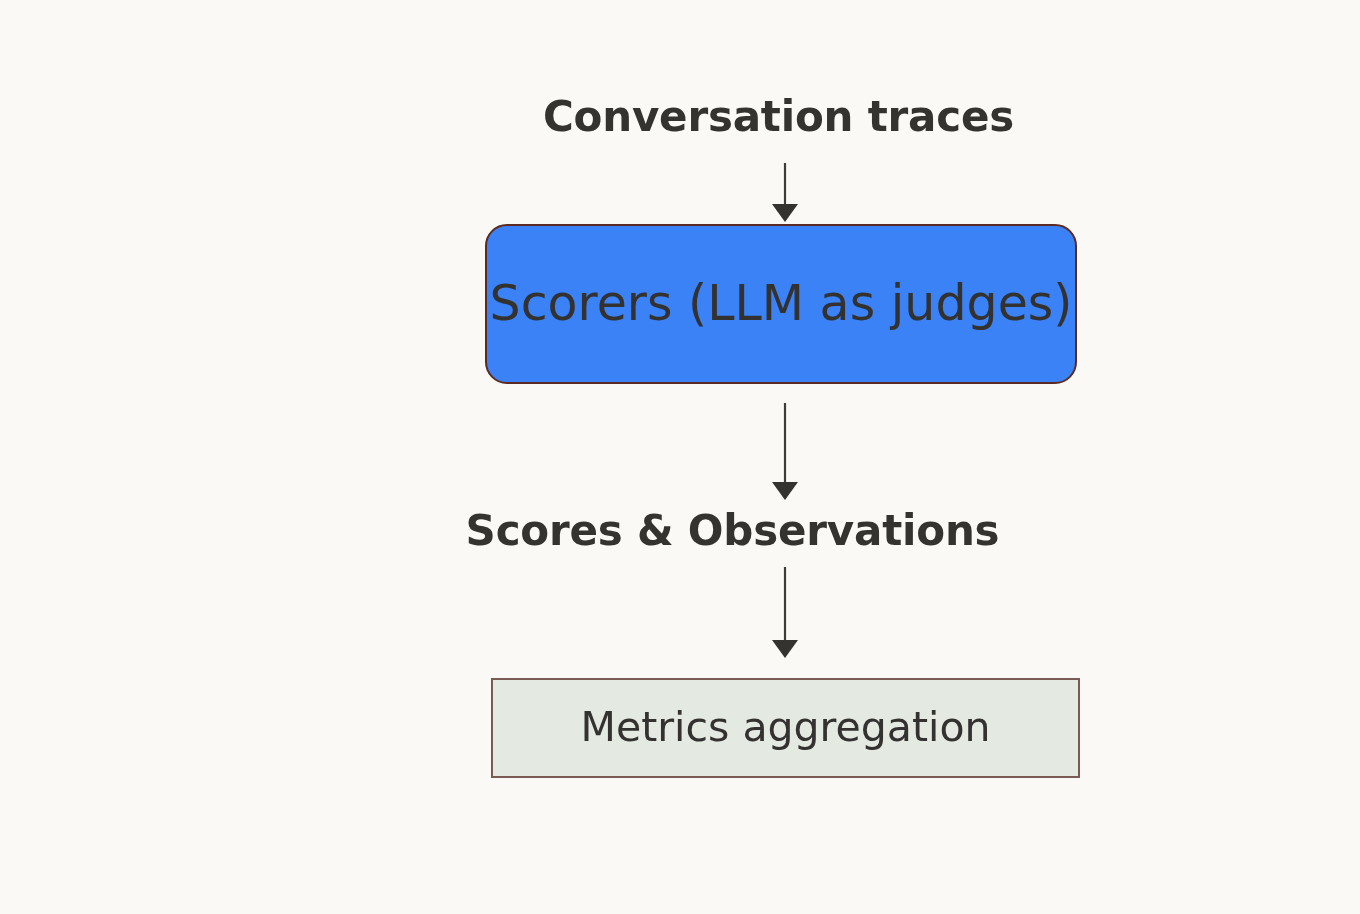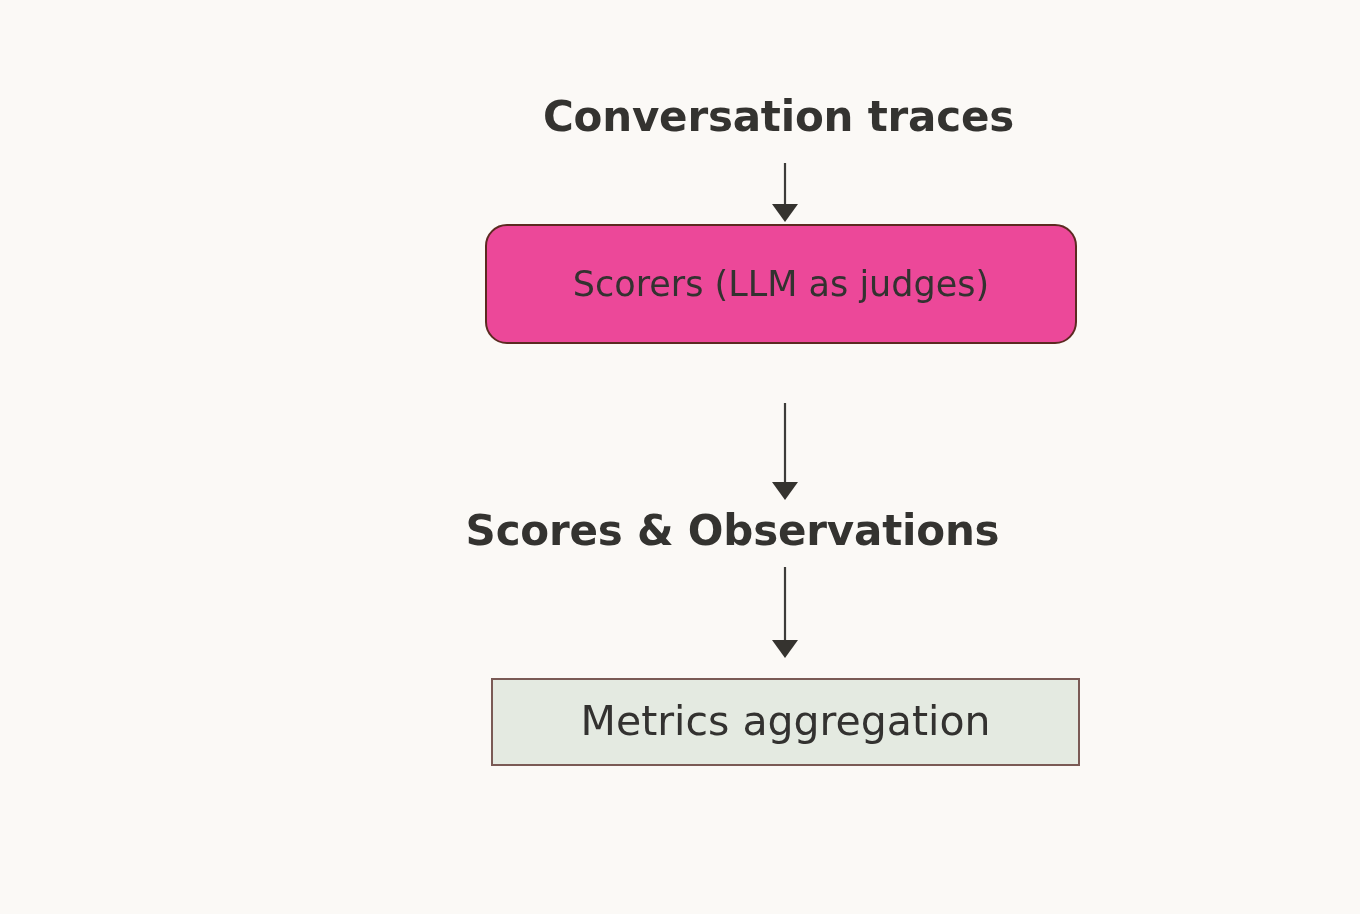--- a/index.html
+++ b/index.html
@@ -53,31 +53,31 @@
     align-items: center;
     justify-content: center;
     color: #333230;
     line-height: 1.1;
     white-space: nowrap;
   }
   #box-scorers {
     left: 437px;
     top: 224px;
     width: 592px;
-    height: 120px;
-    background: #ec4899;
+    height: 160px;
+    background: #3b82f6;
     border: 2px solid #5c2a21;
     border-radius: 22px;
-    font-size: 35px;
+    font-size: 49px;
   }
   #box-metrics-aggregation {
     left: 443px;
     top: 678px;
     width: 589px;
-    height: 88px;
+    height: 100px;
     background: #e4eae1;
     border: 2px solid #7a5a55;
     border-radius: 0;
     font-size: 41px;
   }
 
   
   .connector {
     position: absolute;
     overflow: visible;

